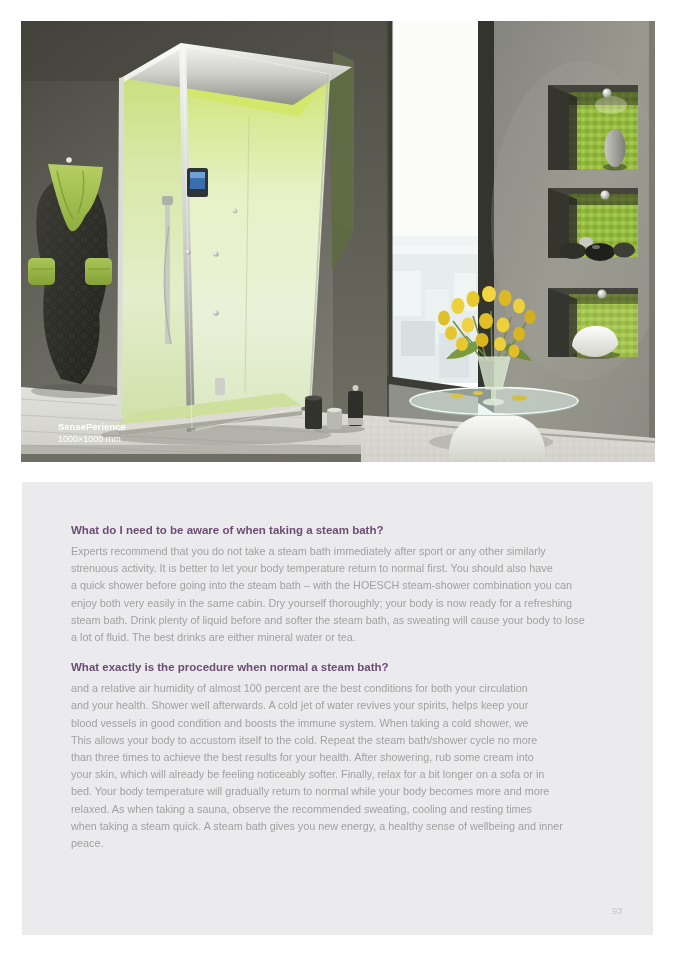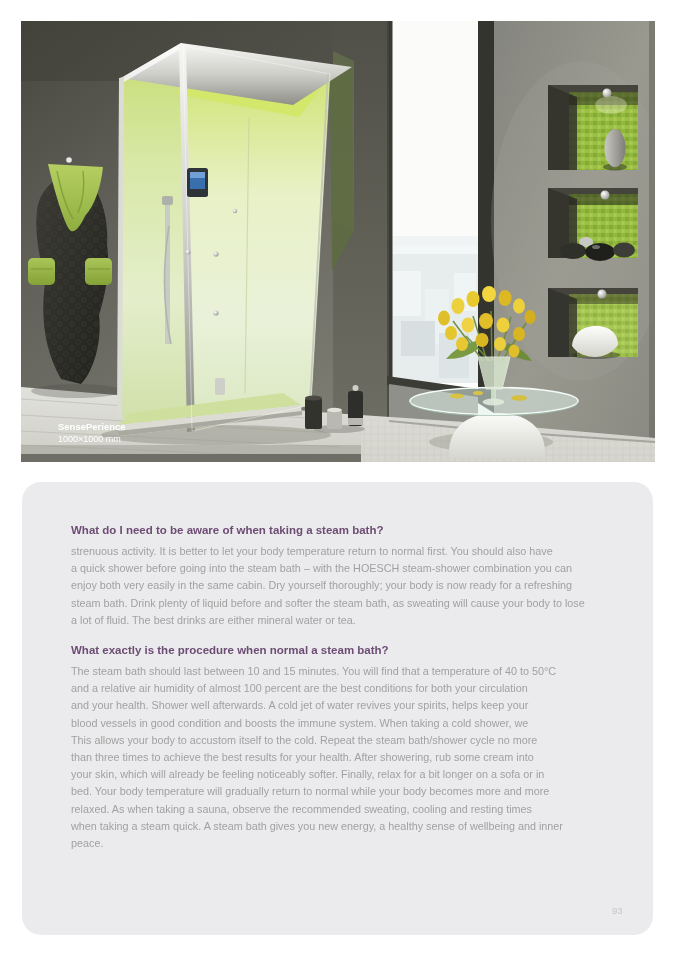--- a/index.html
+++ b/index.html
@@ -1,18 +1,18 @@
 <!DOCTYPE html>
 <html><head>
 <meta charset="utf-8">
 <style>
   html,body{margin:0;padding:0;background:#fff;}
   body{width:678px;height:959px;position:relative;font-family:"Liberation Sans",sans-serif;overflow:hidden;}
   .photo{position:absolute;left:21px;top:21px;width:634px;height:441px;}
-  .panel{position:absolute;left:22px;top:482px;width:631px;height:453px;background:#ebebed;box-sizing:border-box;padding:41px 38px 0 49px;border-radius:19px;}
+  .panel{position:absolute;left:22px;top:482px;width:631px;height:453px;background:#ebebed;box-sizing:border-box;padding:41px 38px 0 49px;}
   .section{margin:0 0 14px 0;}
   .section .hd{font-weight:bold;font-size:11.5px;line-height:14px;color:#6d4d74;margin:0 0 6px 0;}
   .section .bd{font-size:10.8px;line-height:17.2px;color:#a1a1a1;}
   .section .bd div{white-space:nowrap;}
   .pagenum{position:absolute;left:612px;top:905px;width:30px;text-align:left;font-size:9.5px;color:#c6c6c8;}
 </style>
 </head>
 <body>
 
 <div class="photo">
@@ -297,31 +297,31 @@
     <text x="37" y="409" font-size="9.5" font-weight="bold">SensePerience</text>
     <text x="37" y="421" font-size="9">1000×1000 mm</text>
   </g>
 </svg>
 </div>
 
 <div class="panel">
   <div class="section">
     <div class="hd">What do I need to be aware of when taking a steam bath?</div>
     <div class="bd">
+        <div>Experts recommend that you do not take a steam bath immediately after sport or any other similarly</div>
         <div>strenuous activity. It is better to let your body temperature return to normal first. You should also have</div>
         <div>a quick shower before going into the steam bath – with the HOESCH steam-shower combination you can</div>
         <div>enjoy both very easily in the same cabin. Dry yourself thoroughly; your body is now ready for a refreshing</div>
         <div>steam bath. Drink plenty of liquid before and softer the steam bath, as sweating will cause your body to lose</div>
         <div>a lot of fluid. The best drinks are either mineral water or tea.</div>
       </div>
   </div>
   <div class="section">
     <div class="hd">What exactly is the procedure when normal a steam bath?</div>
     <div class="bd">
-        <div>The steam bath should last between 10 and 15 minutes. You will find that a temperature of 40 to 50°C</div>
         <div>and a relative air humidity of almost 100 percent are the best conditions for both your circulation</div>
         <div>and your health. Shower well afterwards. A cold jet of water revives your spirits, helps keep your</div>
         <div>blood vessels in good condition and boosts the immune system. When taking a cold shower, we</div>
         <div>This allows your body to accustom itself to the cold. Repeat the steam bath/shower cycle no more</div>
         <div>than three times to achieve the best results for your health. After showering, rub some cream into</div>
         <div>your skin, which will already be feeling noticeably softer. Finally, relax for a bit longer on a sofa or in</div>
         <div>bed. Your body temperature will gradually return to normal while your body becomes more and more</div>
         <div>relaxed. As when taking a sauna, observe the recommended sweating, cooling and resting times</div>
         <div>when taking a steam quick. A steam bath gives you new energy, a healthy sense of wellbeing and inner</div>
         <div>peace.</div>

